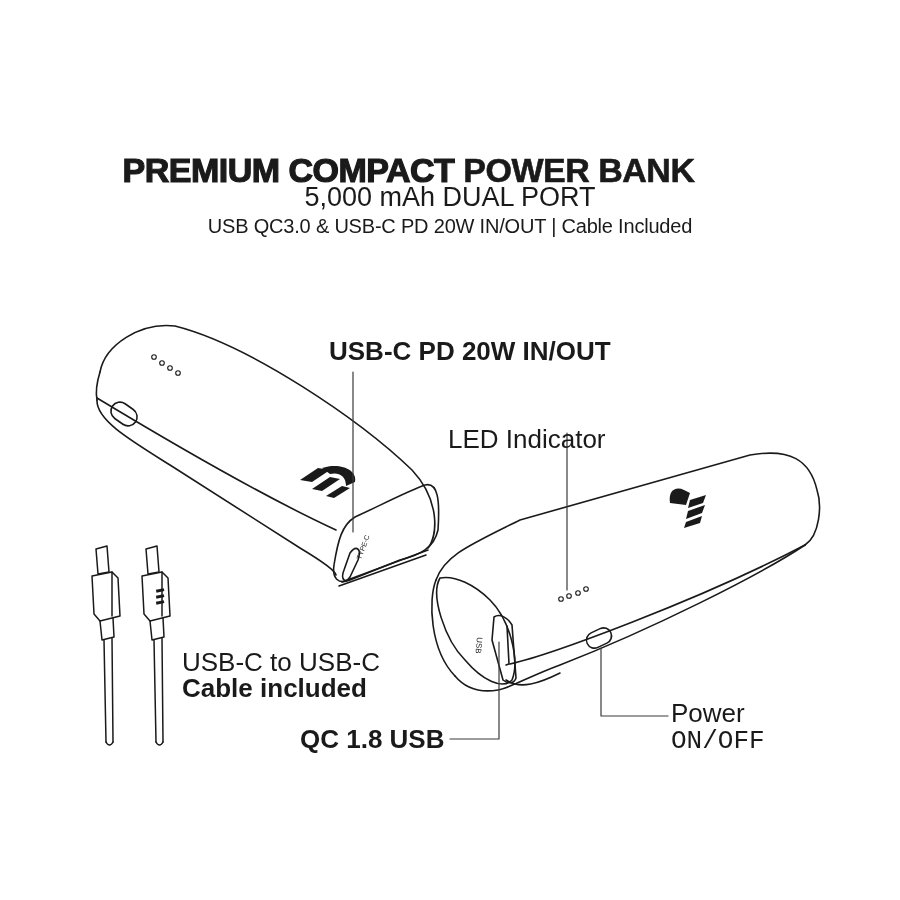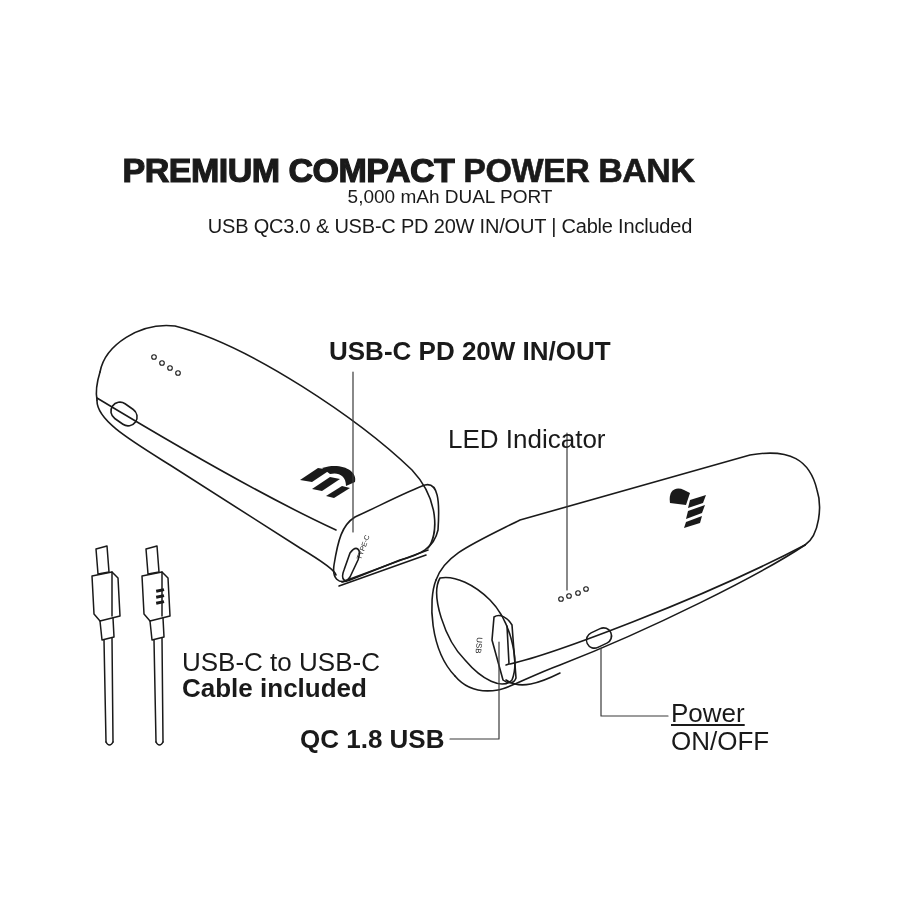--- a/index.html
+++ b/index.html
@@ -1,20 +1,20 @@
 <!DOCTYPE html>
 <html><head>
 <meta charset="utf-8">
 <style>
   html, body { margin: 0; padding: 0; background: #ffffff; }
   body { width: 900px; height: 900px; position: relative; overflow: hidden; font-family: "Liberation Sans", sans-serif; color: #1a1a1a; }
   .title { position: absolute; left: 0; width: 817px; text-align: center; top: 150px; font-size: 34px; letter-spacing: -0.5px; line-height: 40px; }
   .title .heavy { font-weight: 900; -webkit-text-stroke: 1.2px #1a1a1a; }
   .title .bold { font-weight: 700; -webkit-text-stroke: 0.6px #1a1a1a; }
-  .subtitle { position: absolute; left: 0; width: 900px; text-align: center; top: 183px; font-size: 19px; font-weight: 400; line-height: 28px; }
+  .subtitle { position: absolute; left: 0; width: 900px; text-align: center; top: 183px; font-size: 27px; font-weight: 400; line-height: 28px; }
   .tagline { position: absolute; left: 0; width: 900px; text-align: center; top: 214px; font-size: 20px; font-weight: 400; line-height: 24px; letter-spacing: -0.2px; }
   .label { position: absolute; font-size: 26px; line-height: 25px; white-space: nowrap; }
   .label.b { font-weight: 700; }
   svg.art { position: absolute; left: 0; top: 0; }
 </style>
 </head>
 <body>
 
 <div class="title">
   <span class="heavy">PREMIUM COMPACT</span>
@@ -111,14 +111,14 @@
     <polyline points="450,739 499,739 499,642"></polyline>
     <polyline points="601,648 601,716 668,716"></polyline>
   </g>
 </svg>
 
 <div class="label b" style="left:329px; top:339px;">USB-C PD 20W IN/OUT</div>
 <div class="label" style="left:448px; top:427px;">LED Indicator</div>
 <div class="label" style="left:182px; top:650px;text-align:right;">USB-C to USB-C</div>
 <div class="label" style="left:182px; top:676px;font-weight:bold;">Cable included</div>
 <div class="label b" style="left:300px; top:727px;">QC 1.8 USB</div>
-<div class="label" style="left:671px; top:701px;text-decoration:underline;">Power</div>
-<div class="label" style="left:671px; top:729px;">ON/OFF</div>
+<div class="label" style="left:671px; top:701px;">Power</div>
+<div class="label" style="left:671px; top:729px;font-family:Liberation Mono, monospace;">ON/OFF</div>
 
 </body></html>

